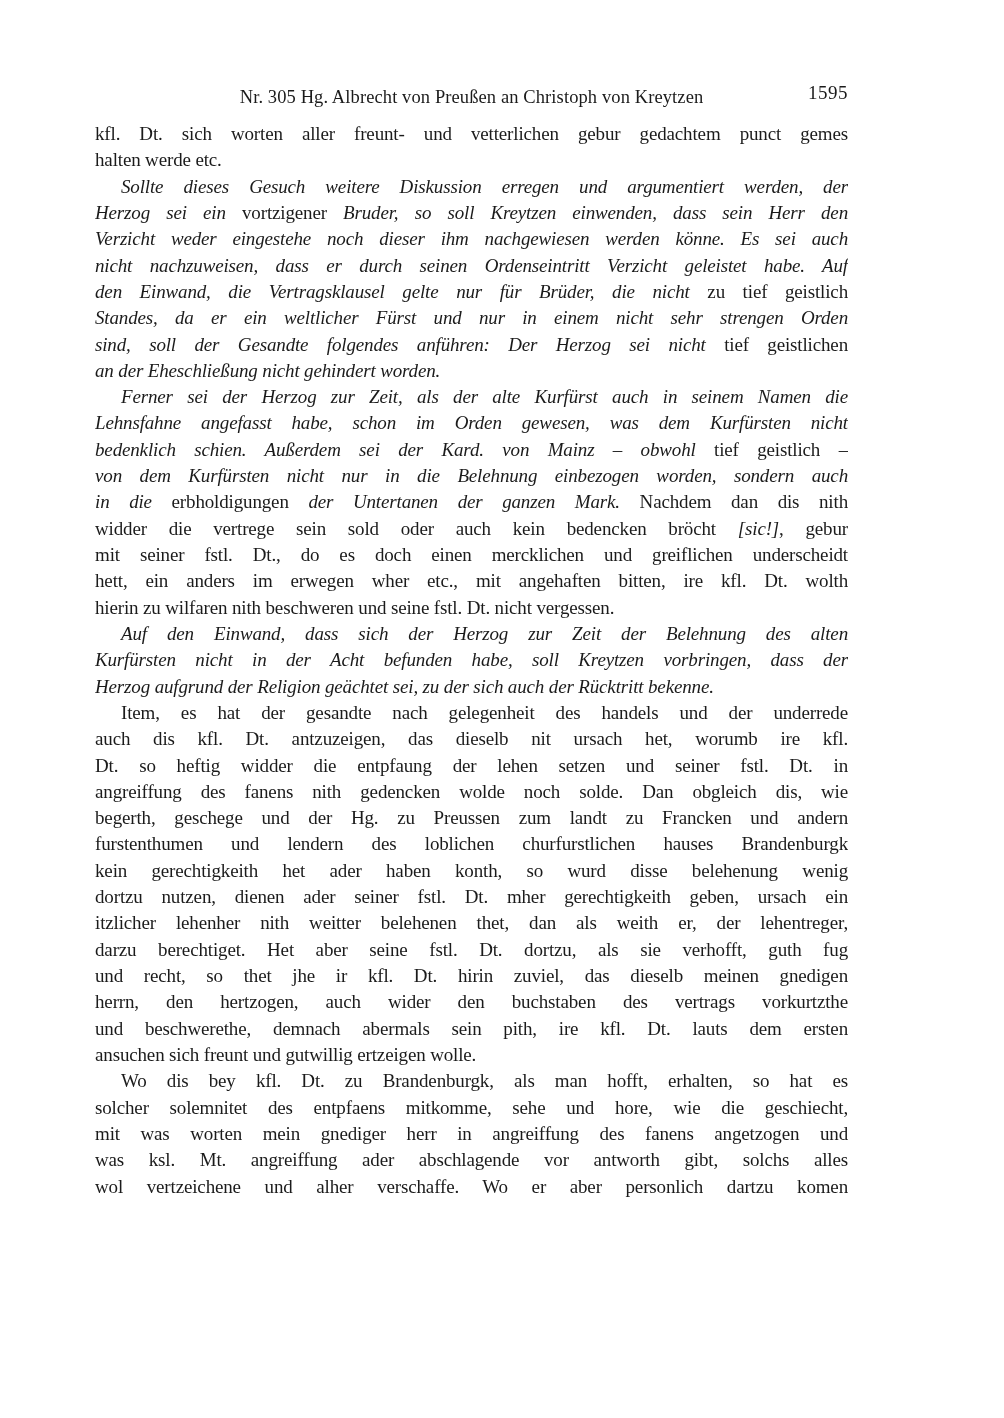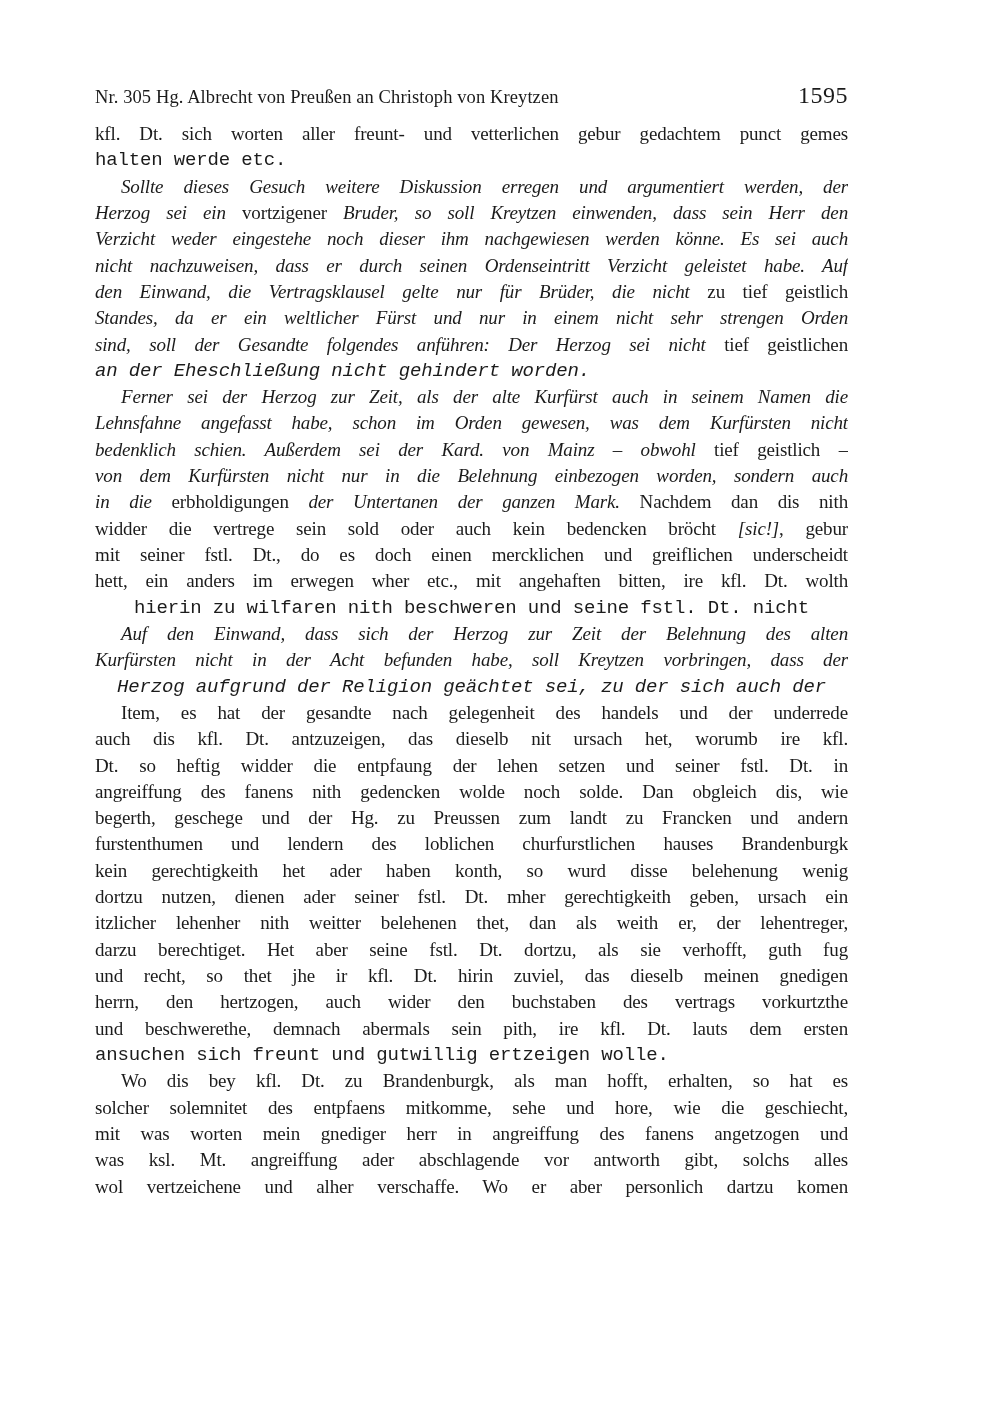--- a/index.html
+++ b/index.html
@@ -25,29 +25,30 @@
     left: 95px;
     top: 85px;
     width: 753px;
     height: 26px;
   }
   .running-title {
     position: absolute;
     left: 0;
     right: 0;
     top: 2px;
+    text-align: center;
     font-size: 18.5px;
     letter-spacing: 0.1px;
     white-space: nowrap;
   }
   .page-number {
     position: absolute;
     right: 0;
     top: -3px;
-    font-size: 24px;
+    font-size: 19px;
     letter-spacing: 0.5px;
   }
   .text-block {
     position: absolute;
     left: 95px;
     top: 121px;
     width: 753px;
   }
   .line {
     height: 26.32px;
@@ -55,21 +56,20 @@
     font-size: 19px;
     letter-spacing: -0.15px;
     text-align: justify;
     text-align-last: justify;
     overflow: hidden;
     white-space: normal;
   }
   .line.last {
     text-align: center;
     text-align-last: left;
-    font-family: Liberation Mono, monospace;
   }
   .line.indent {
     text-indent: 26px;
   }
   .seg { font-style: normal; }
   .seg.it { font-style: italic; }
 </style>
 </head>
 <body>
 

